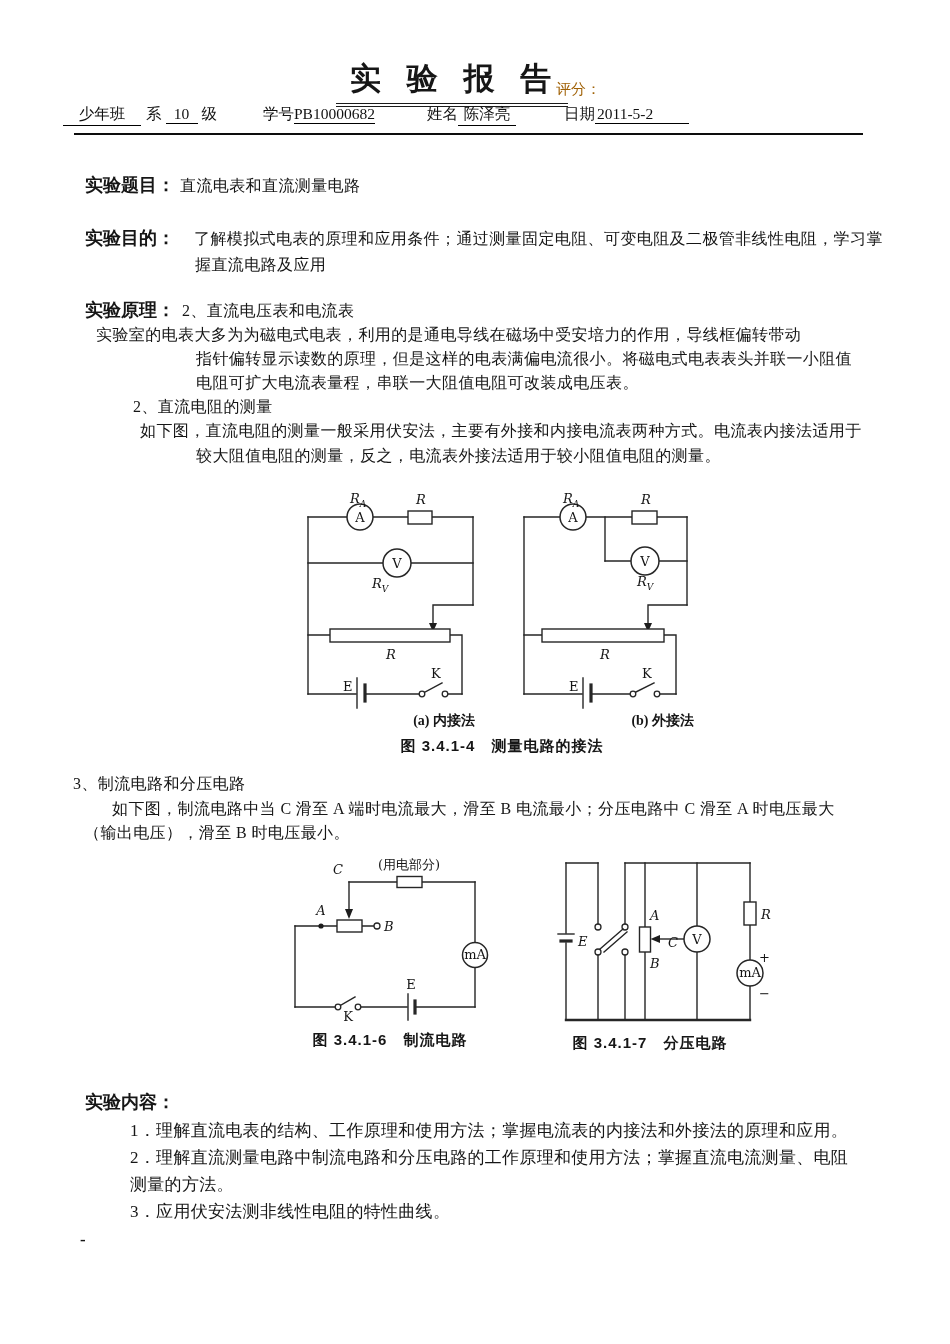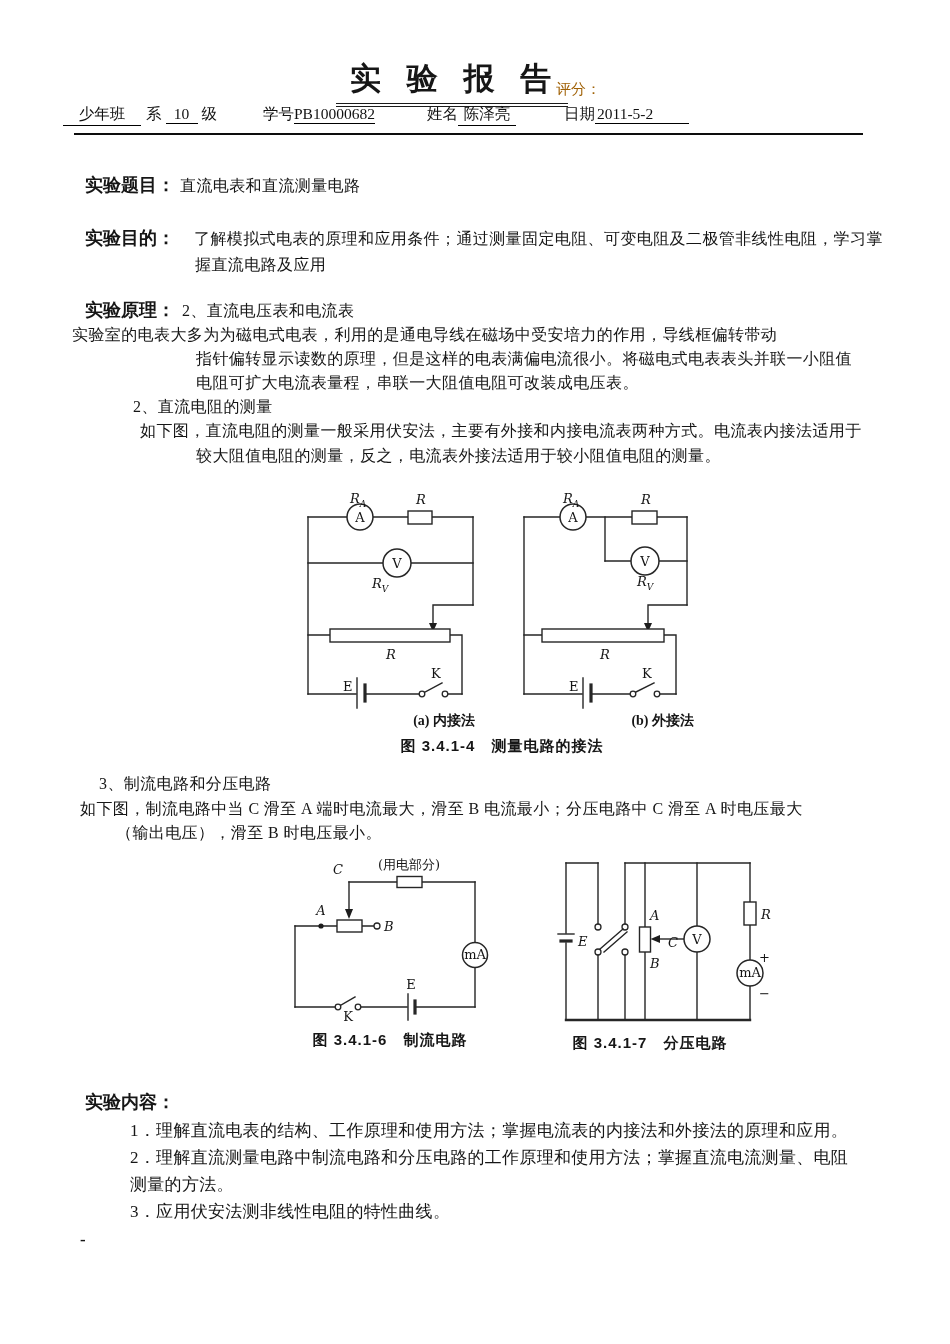--- a/index.html
+++ b/index.html
@@ -66,21 +66,21 @@
       <span class="sec-label">实验目的：</span><span class="body-txt" style="margin-left:19px;">了解模拟式电表的原理和应用条件；通过测量固定电阻、可变电阻及二极管非线性电阻，学习掌</span>
     </div>
     <div class="body-txt" style="padding-left:110px;">握直流电路及应用</div>
   </div>
 
   <div class="abs" style="left:85px; top:298px; white-space:nowrap;">
     <span class="sec-label">实验原理：</span><span class="body-txt" style="margin-left:7px;">2、直流电压表和电流表</span>
   </div>
 
   <div class="abs para" style="left:0; top:323px;">
-    <div style="padding-left:72px;">实验室的电表大多为为磁电式电表，利用的是通电导线在磁场中受安培力的作用，导线框偏转带动</div>
+    <div style="padding-left:96px;">实验室的电表大多为为磁电式电表，利用的是通电导线在磁场中受安培力的作用，导线框偏转带动</div>
     <div style="padding-left:196px;">指针偏转显示读数的原理，但是这样的电表满偏电流很小。将磁电式电表表头并联一小阻值</div>
     <div style="padding-left:196px;">电阻可扩大电流表量程，串联一大阻值电阻可改装成电压表。</div>
   </div>
 
   <div class="abs para" style="left:0; top:395px; line-height:24.3px;">
     <div style="padding-left:133px;">2、直流电阻的测量</div>
     <div style="padding-left:140px;">如下图，直流电阻的测量一般采用伏安法，主要有外接和内接电流表两种方式。电流表内接法适用于</div>
     <div style="padding-left:196px;">较大阻值电阻的测量，反之，电流表外接法适用于较小阻值电阻的测量。</div>
   </div>
 
@@ -151,23 +151,23 @@
     <text class="lbl" x="84" y="172">R</text>
     <text class="lblu" x="53" y="204">E</text>
     <text class="lblu" x="126" y="191">K</text>
   </svg>
 
   <div class="abs subcap" style="left:300px; top:712px; width:175px;">(a) 内接法</div>
   <div class="abs subcap" style="left:516px; top:712px; width:178px;">(b) 外接法</div>
   <div class="abs figcap" style="left:302px; top:737px; width:400px;">图 3.4.1-4　测量电路的接法</div>
 
   <div class="abs para" style="left:0; top:772px; line-height:24.5px;">
-    <div style="padding-left:99px;">3、制流电路和分压电路</div>
-    <div style="padding-left:80px;">如下图，制流电路中当 C 滑至 A 端时电流最大，滑至 B 电流最小；分压电路中 C 滑至 A 时电压最大</div>
-    <div style="padding-left:116px;">（输出电压），滑至 B 时电压最小。</div>
+    <div style="padding-left:73px;">3、制流电路和分压电路</div>
+    <div style="padding-left:112px;">如下图，制流电路中当 C 滑至 A 端时电流最大，滑至 B 电流最小；分压电路中 C 滑至 A 时电压最大</div>
+    <div style="padding-left:84px;">（输出电压），滑至 B 时电压最小。</div>
   </div>
 
   <svg class="abs" style="left:285px; top:858px;" width="210" height="165" viewBox="0 0 210 165">
     <g>
       <path class="wire" d="M64 24 H112 M137 24 H190"></path>
       <path class="wire" d="M64 24 V51"></path>
       <path class="wire" d="M190 24 V85 M190 109 V149"></path>
       <path class="wire" d="M10 68 H52 M77 68 H89"></path>
       <path class="wire" d="M10 68 V149"></path>
       <path class="wire" d="M10 149 H50 M76 149 H122 M131 149 H190"></path>

